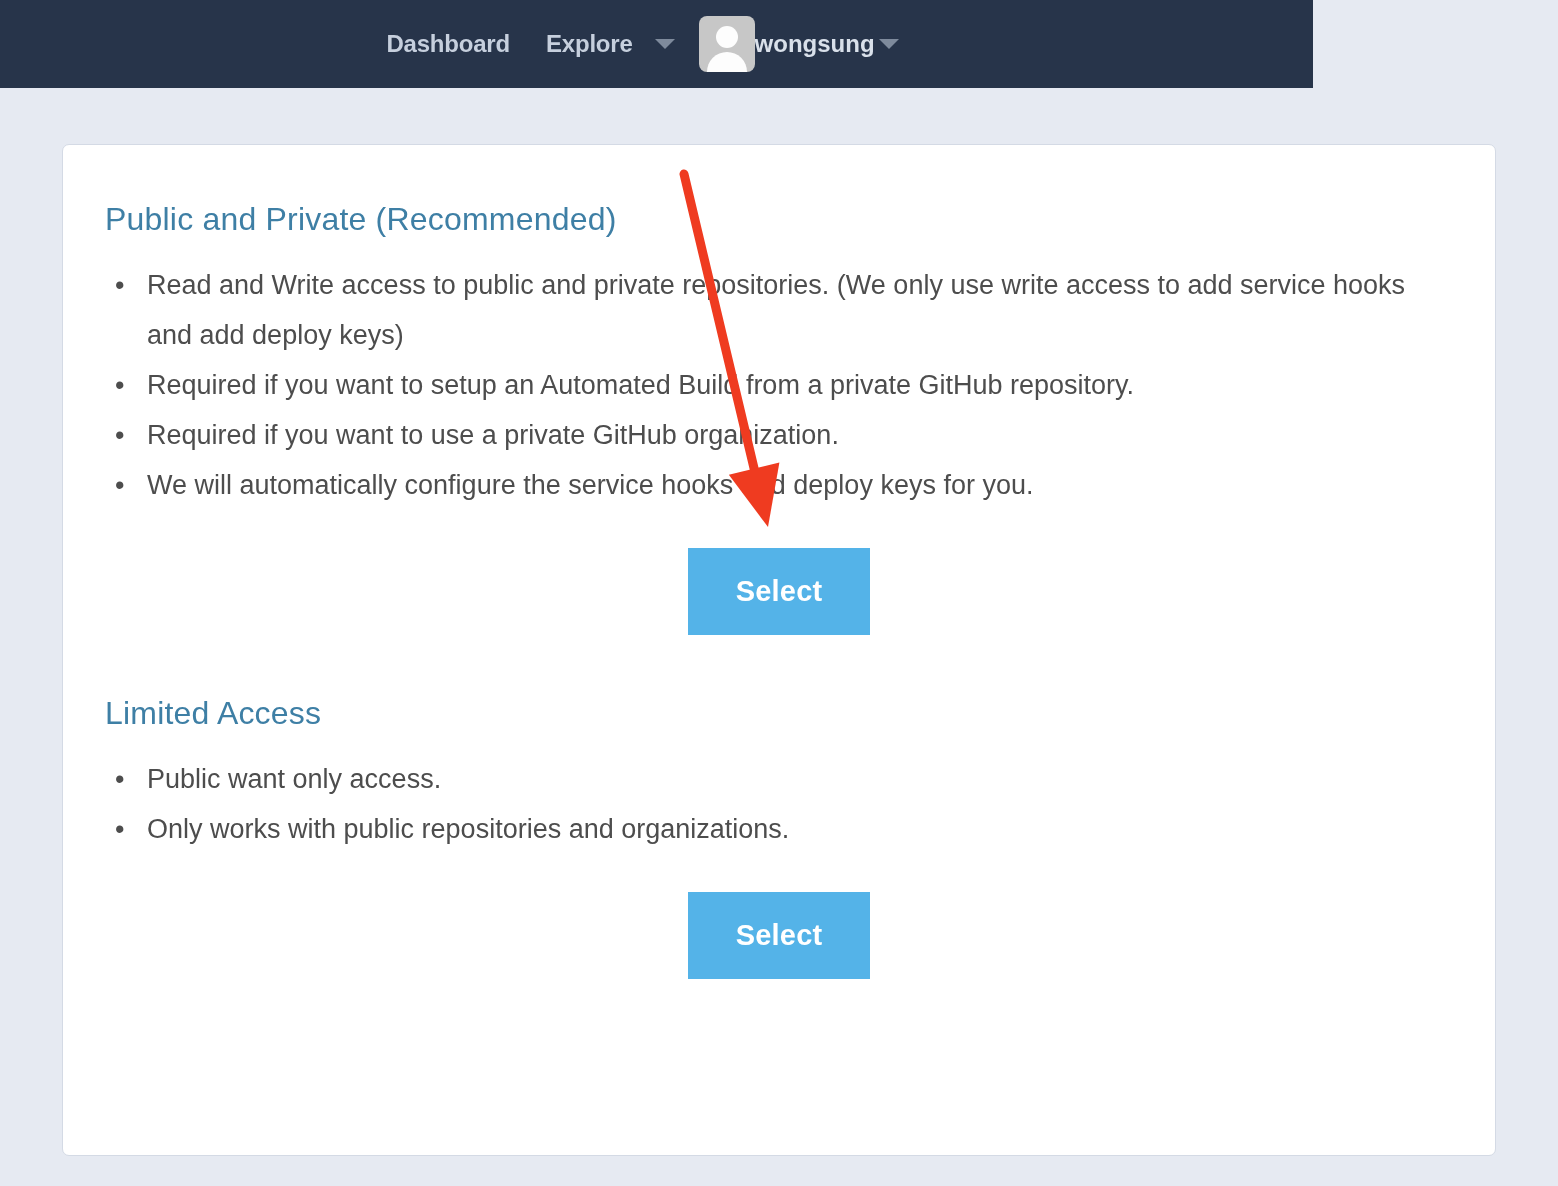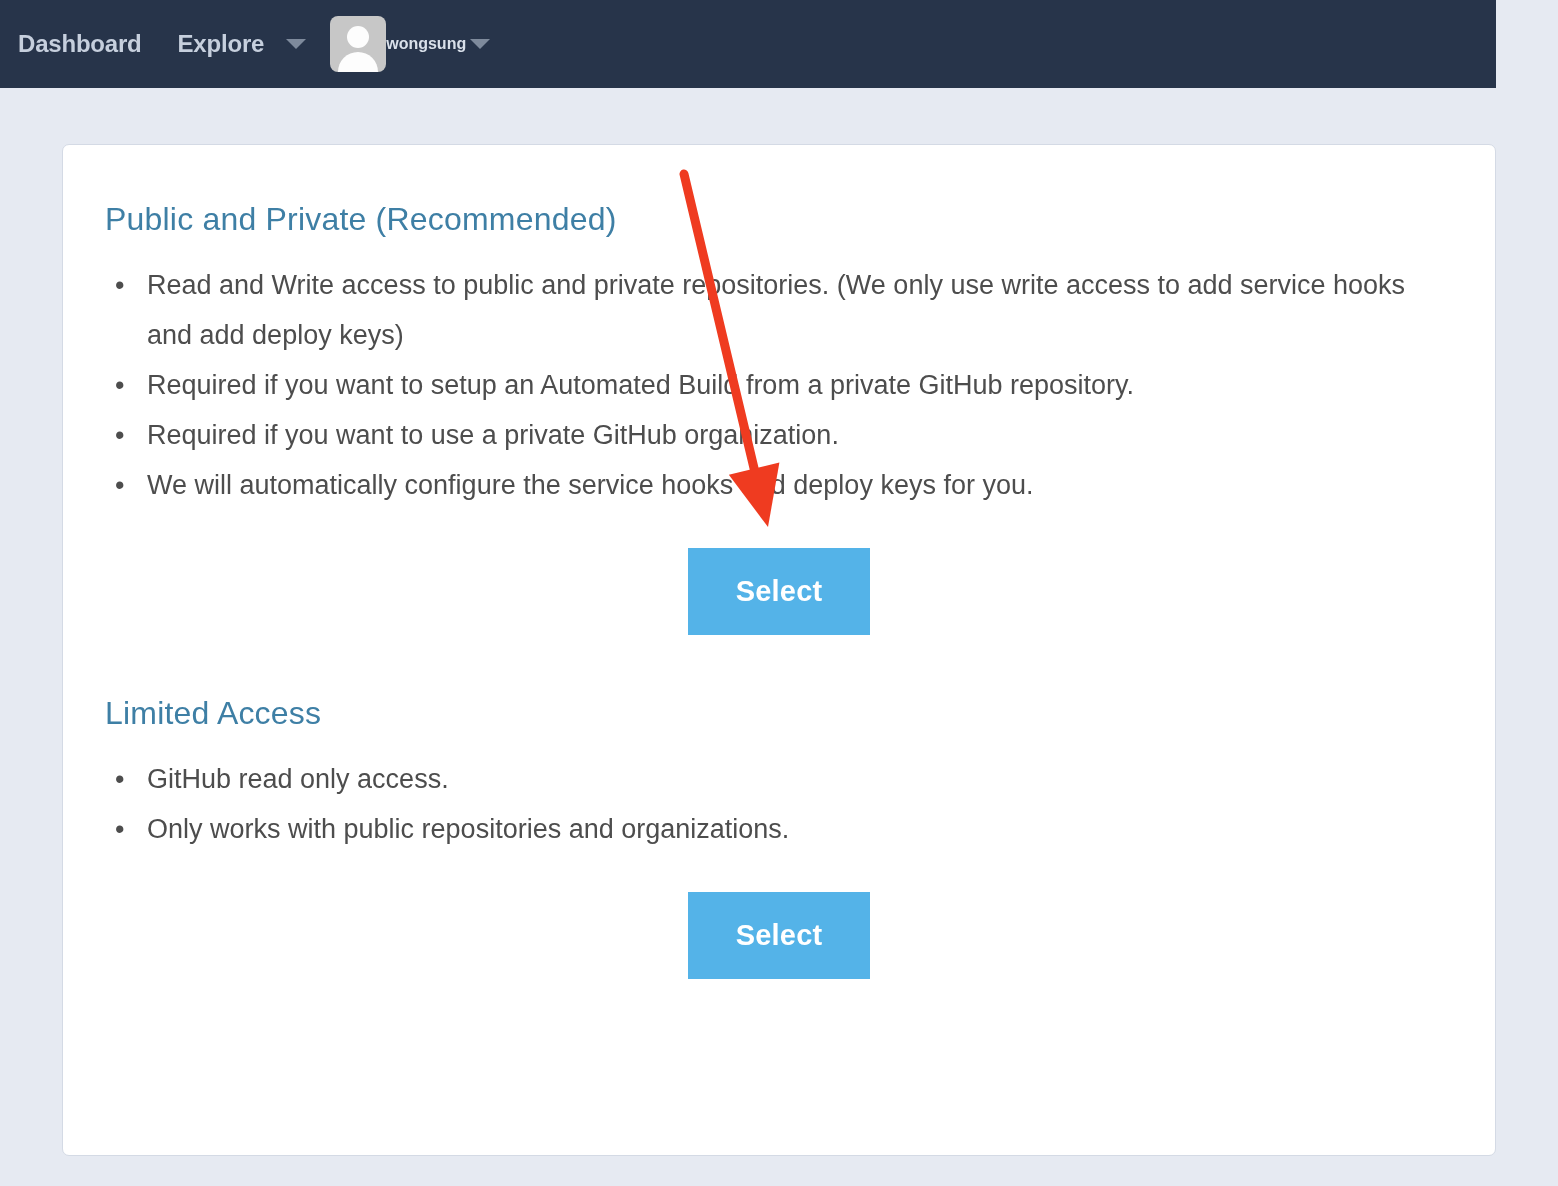--- a/index.html
+++ b/index.html
@@ -14,26 +14,26 @@
     background: #e6eaf2;
     font-family: "Liberation Sans", sans-serif;
     overflow: hidden;
     position: relative;
   }
 
   
   .topbar {
     position: absolute;
     top: 0; left: 0;
-    width: 1496px;
+    width: 1313px;
     height: 88px;
     background: #27344a;
     display: flex;
     align-items: center;
-    justify-content: flex-start;
+    justify-content: center;
     padding-right: 36px;
   }
   .nav {
     display: flex;
     align-items: center;
     gap: 0;
   }
   .nav-link {
     color: #c6cfdd;
     font-size: 24px;
@@ -80,21 +80,21 @@
   }
   .avatar .body {
     position: absolute;
     width: 40px; height: 30px;
     border-radius: 20px 20px 0 0;
     background: #fdfdfd;
     left: 8px; top: 36px;
   }
   .username {
     color: #d9e0ea;
-    font-size: 16px;
+    font-size: 24px;
     font-weight: bold;
     margin-left: 0;
     white-space: nowrap;
   }
 
   
   .card {
     position: absolute;
     left: 62px;
     top: 144px;
@@ -205,21 +205,21 @@
       <li>We will automatically configure the service hooks and deploy keys for you.</li>
     </ul>
 
     <div class="btn-row">
       <button class="btn-select">Select</button>
     </div>
 
     <h2 class="section-title second">Limited Access</h2>
 
     <ul class="bullets">
-      <li>GitHub read only access.</li>
+      <li>Public want only access.</li>
       <li>Only works with public repositories and organizations.</li>
     </ul>
 
     <div class="btn-row">
       <button class="btn-select">Select</button>
     </div>
 
   </div>
 </div>
 

